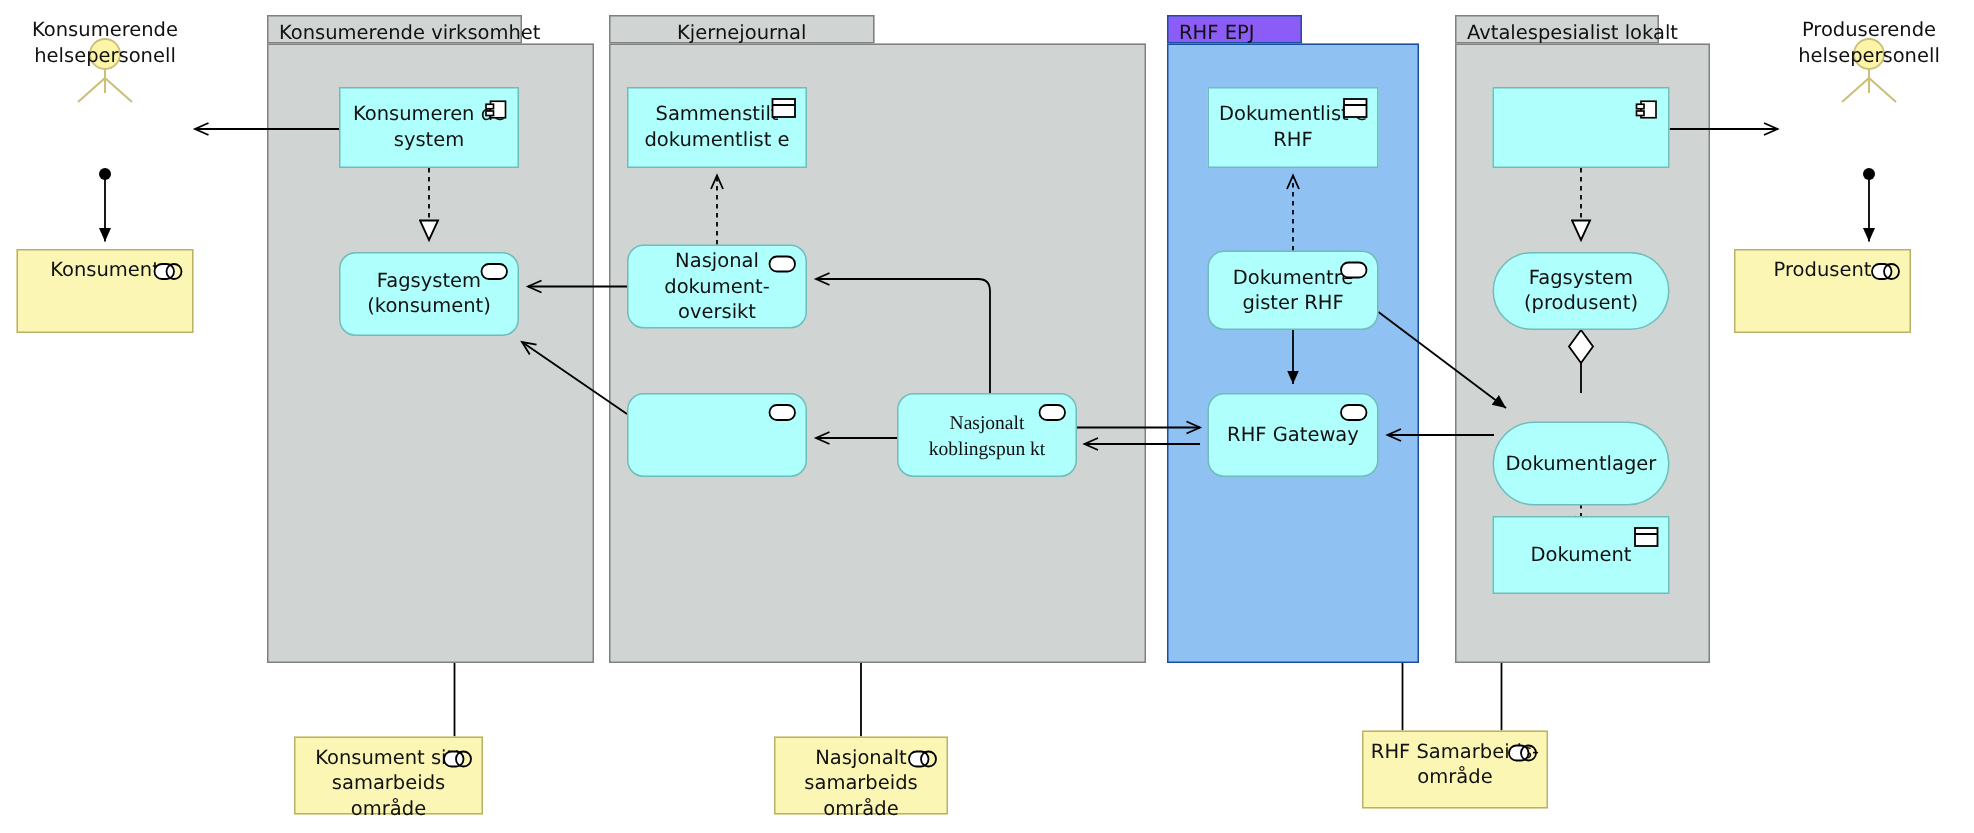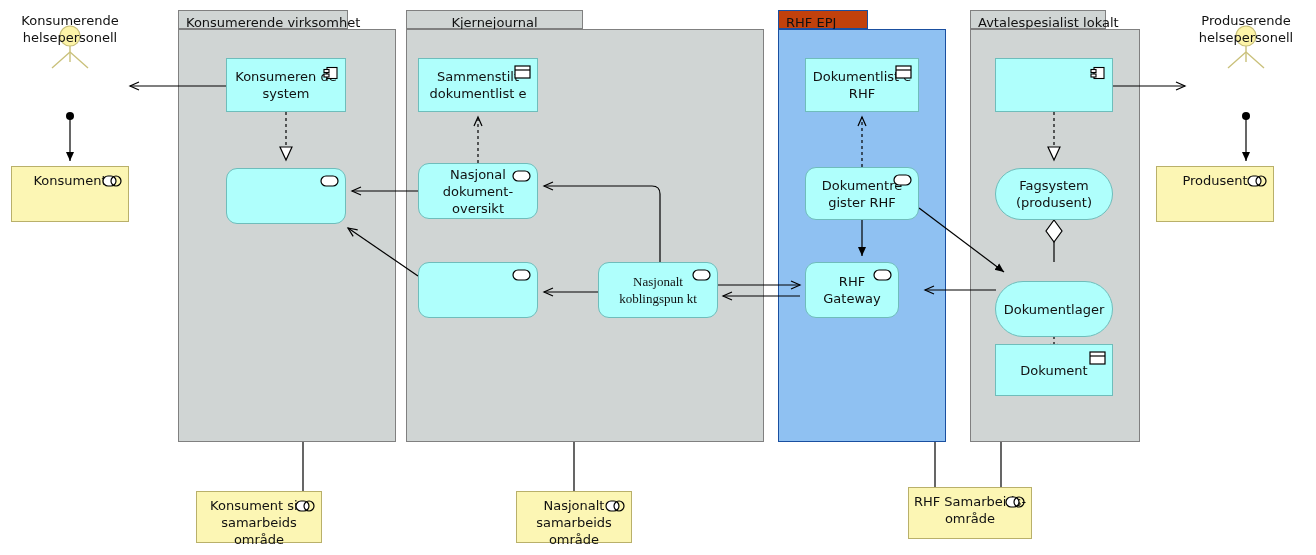--- a/index.html
+++ b/index.html
@@ -7,21 +7,21 @@
   #canvas{position:relative;width:1316px;height:555px;overflow:hidden;background:#ffffff;}
 
   
   .pkg{position:absolute;box-sizing:border-box;}
   .pkg .tab{position:absolute;left:0;top:0;box-sizing:border-box;
             background:#d0d5d4;border:1px solid #808080;
             font-size:13px;color:#111;padding:2px 7px 0 7px;line-height:19px;
             white-space:nowrap;}
   .pkg .body{position:absolute;left:0;box-sizing:border-box;
              background:#d0d5d4;border:1px solid #808080;}
-  .pkg.blue .tab{background:#c2410c;border:1px solid #1a4fa0;}
+  .pkg.blue .tab{background:#8b5cf6;border:1px solid #1a4fa0;}
   .pkg.blue .body{background:#8fc1f2;border:1px solid #1a4fa0;}
 
   
   .node{position:absolute;box-sizing:border-box;background:#affffc;
         border:1px solid #6fbdbb;
         display:flex;align-items:center;justify-content:center;text-align:center;
         font-size:13px;color:#111;line-height:17px;padding:0 6px;}
   .node.rect{border-radius:0;}
   .node.round{border-radius:11px;}
   .node.pill{border-radius:42px;}
@@ -158,20 +158,21 @@
         <span class="lbl">Konsumeren de system</span>
         <span class="ic" style="right: 6px; top: 6px;">
           <svg width="16" height="16" viewBox="0 0 16 16">
             <rect x="4" y="2.5" width="10" height="11" fill="#fff" stroke="#000" stroke-width="1.1"></rect>
             <rect x="1" y="4.5" width="5" height="3" fill="#fff" stroke="#000" stroke-width="1.1"></rect>
             <rect x="1" y="9" width="5" height="3" fill="#fff" stroke="#000" stroke-width="1.1"></rect>
           </svg>
         </span>
       </div>
       <div class="node round" style="left: 226px; top: 168px; width: 120px; height: 56px;">
+        <span class="lbl">Fagsystem (konsument)</span>
         <span class="ic" style="right: 6px; top: 6px;">
           <svg width="19" height="12" viewBox="0 0 19 12">
             <rect x="1" y="1" width="17" height="10" rx="5" ry="5" fill="#fff" stroke="#000" stroke-width="1.2"></rect>
           </svg>
         </span>
       </div>
       <div class="node round" style="left: 418px; top: 262px; width: 120px; height: 56px;">
         <span class="ic" style="right: 6px; top: 6px;">
           <svg width="19" height="12" viewBox="0 0 19 12">
             <rect x="1" y="1" width="17" height="10" rx="5" ry="5" fill="#fff" stroke="#000" stroke-width="1.2"></rect>
@@ -213,21 +214,21 @@
         </span>
       </div>
       <div class="node round" style="left: 805px; top: 167px; width: 114px; height: 53px;">
         <span class="lbl">Dokumentre gister RHF</span>
         <span class="ic" style="right: 6px; top: 6px;">
           <svg width="19" height="12" viewBox="0 0 19 12">
             <rect x="1" y="1" width="17" height="10" rx="5" ry="5" fill="#fff" stroke="#000" stroke-width="1.2"></rect>
           </svg>
         </span>
       </div>
-      <div class="node round" style="left: 805px; top: 262px; width: 94px; height: 56px; align-items: center;">
+      <div class="node round" style="left: 805px; top: 262px; width: 114px; height: 56px; align-items: center;">
         <span class="lbl">RHF Gateway</span>
         <span class="ic" style="right: 6px; top: 6px;">
           <svg width="19" height="12" viewBox="0 0 19 12">
             <rect x="1" y="1" width="17" height="10" rx="5" ry="5" fill="#fff" stroke="#000" stroke-width="1.2"></rect>
           </svg>
         </span>
       </div>
       <div class="node rect" style="left: 995px; top: 58px; width: 118px; height: 54px;">
         <span class="ic" style="right: 6px; top: 6px;">
           <svg width="16" height="16" viewBox="0 0 16 16">

